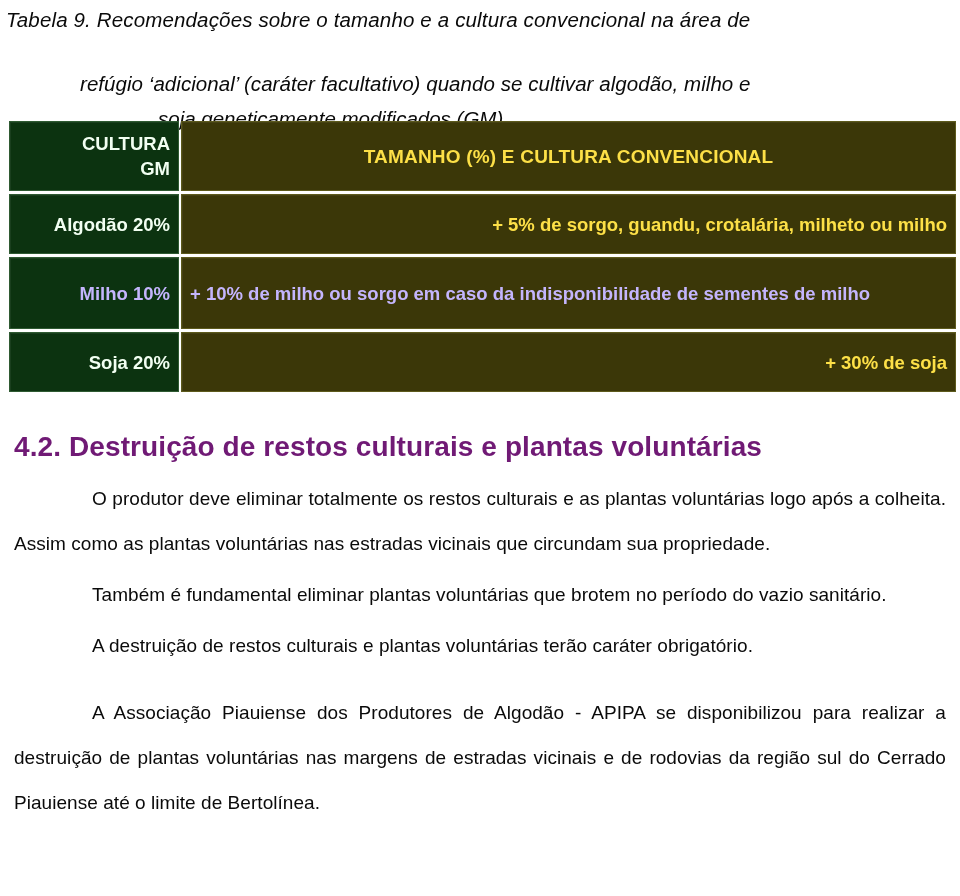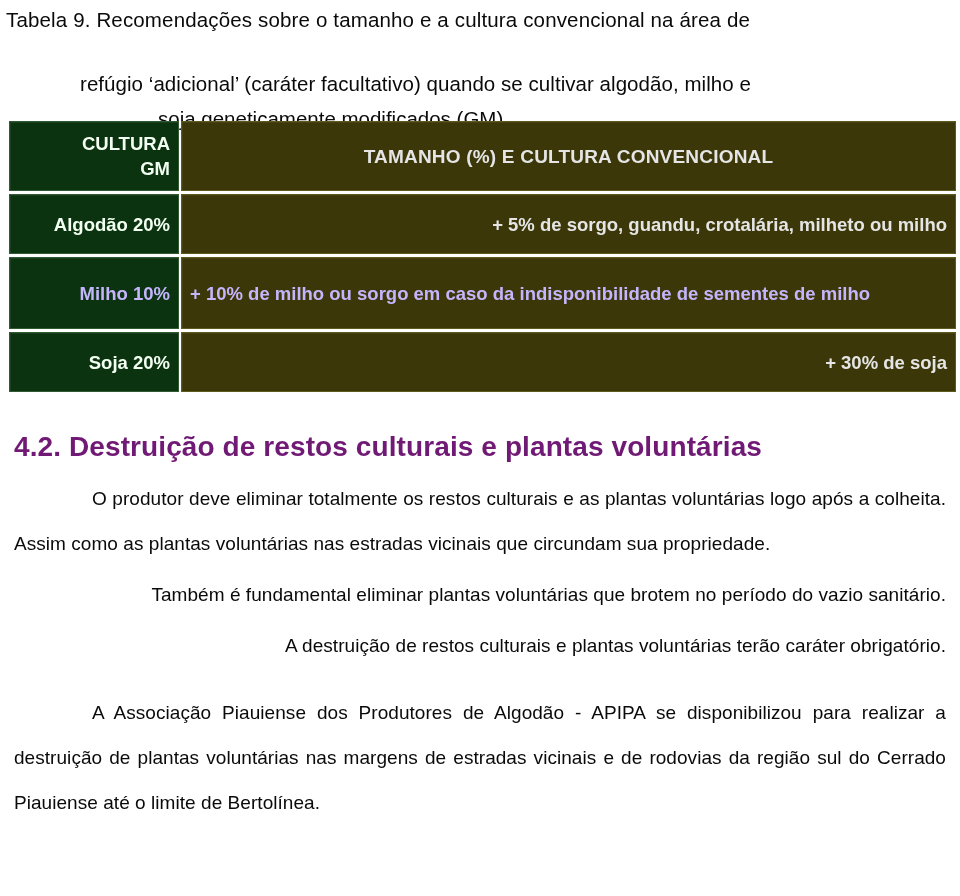--- a/index.html
+++ b/index.html
@@ -17,20 +17,21 @@
     overflow: hidden;
   }
 
   
   .caption {
     position: absolute;
     left: 0;
     top: 2px;
     width: 960px;
     padding: 0;
+    font-style: italic;
   }
   .caption-line {
     font-size: 20.5px;
     line-height: 35px;
     color: #0a0a0a;
     white-space: nowrap;
   }
   .caption-line.l1 {
     padding-left: 6px;
     letter-spacing: 0.15px;
@@ -71,21 +72,21 @@
 
   .cell-left {
     background: #0c3310;
     color: #f2fff2;
     text-align: center;
     border: 1px solid #2f5a32;
     box-shadow: inset 1px 1px 0 rgba(255,255,255,0.06);
   }
   .cell-right {
     background: #3b3708;
-    color: #e5e5e5;
+    color: #fde047;
     text-align: left;
     border: 1px solid #5d5a1c;
     box-shadow: inset 1px 1px 0 rgba(255,255,255,0.05);
   }
   .cell-right.header-cell {
     text-align: center;
     font-size: 19px;
     letter-spacing: 0.2px;
   }
   .hl-yellow { color: #c4b5fd; }
@@ -113,21 +114,21 @@
   }
   p.para {
     margin: 0 0 6px 0;
     font-size: 19px;
     line-height: 45px;
     text-align: justify;
     text-indent: 78px;
     color: #0a0a0a;
     letter-spacing: 0.05px;
   }
-  p.para.last-left { text-align: right; }
+  p.para.last-left { text-align: left; }
   p.para.gap-above { margin-top: 22px; }
   p.para.nogap { margin-bottom: 0; }
 </style>
 </head>
 <body>
 
 <div class="caption">
   <div class="caption-line l1">Tabela 9. Recomendações sobre o tamanho e a cultura convencional na área de</div>
   <div class="caption-line l2">refúgio ‘adicional’ (caráter facultativo) quando se cultivar algodão, milho e</div>
   <div class="caption-line l3">soja geneticamente modificados (GM).</div>

